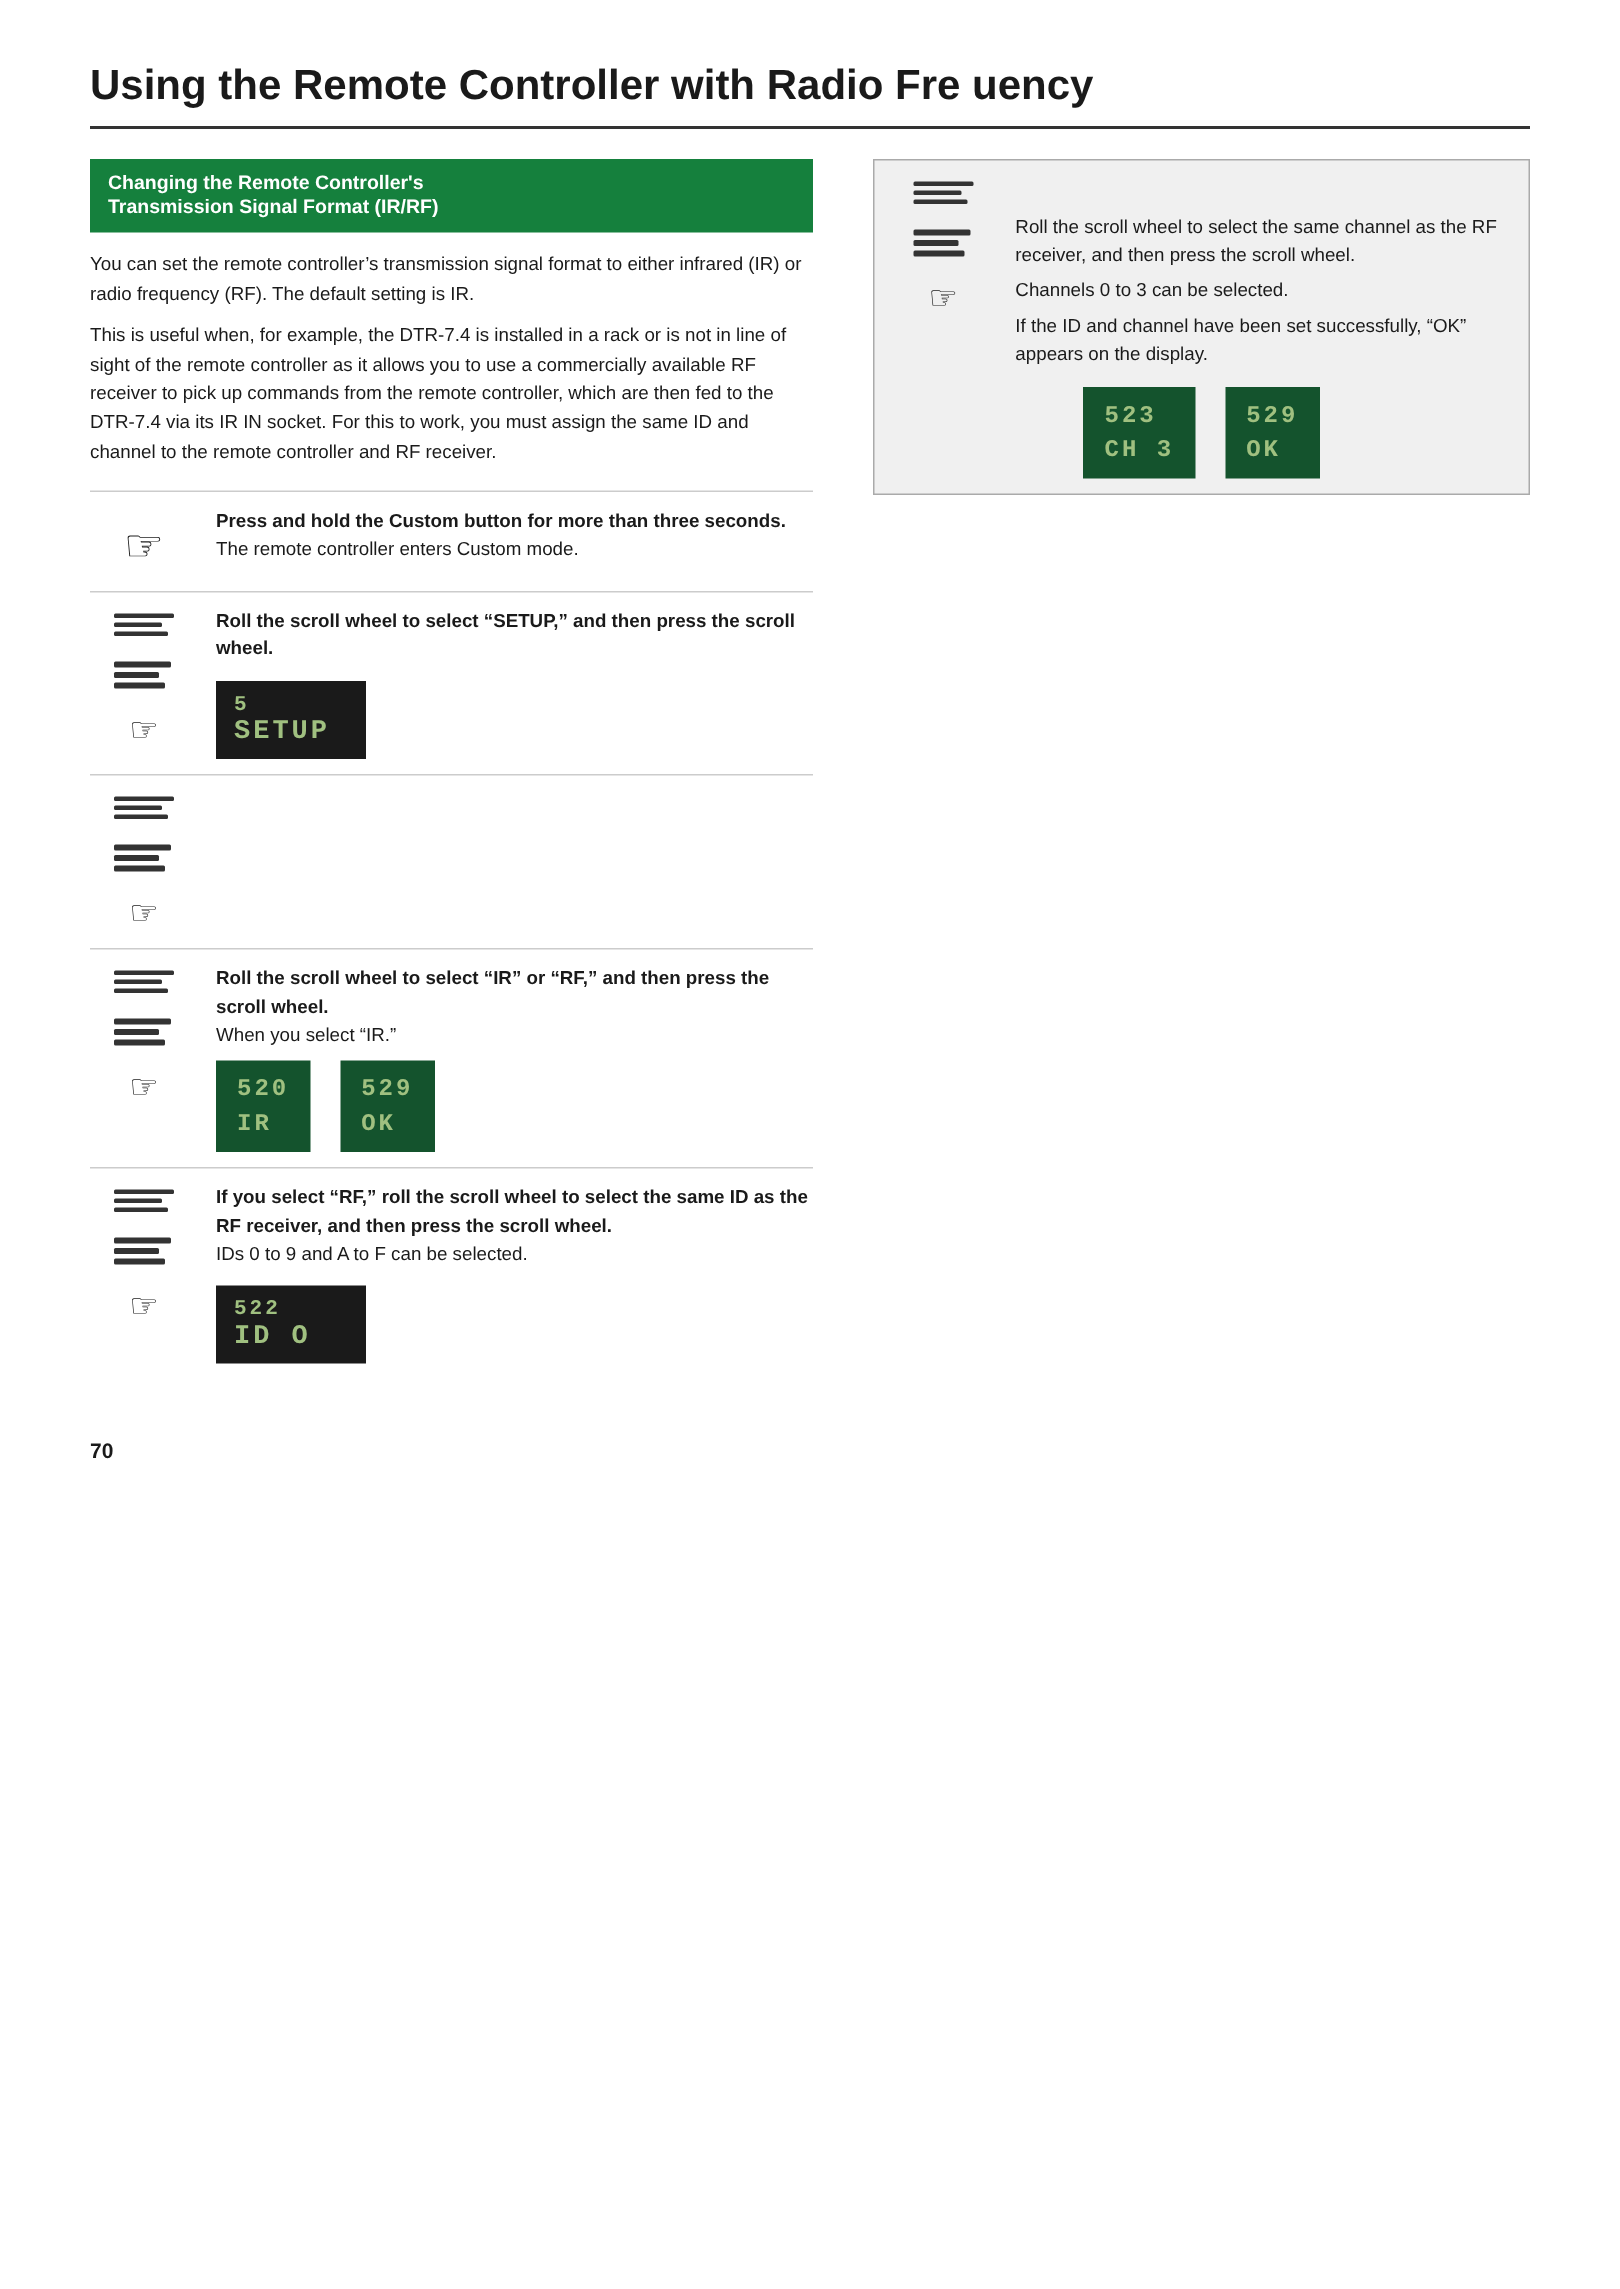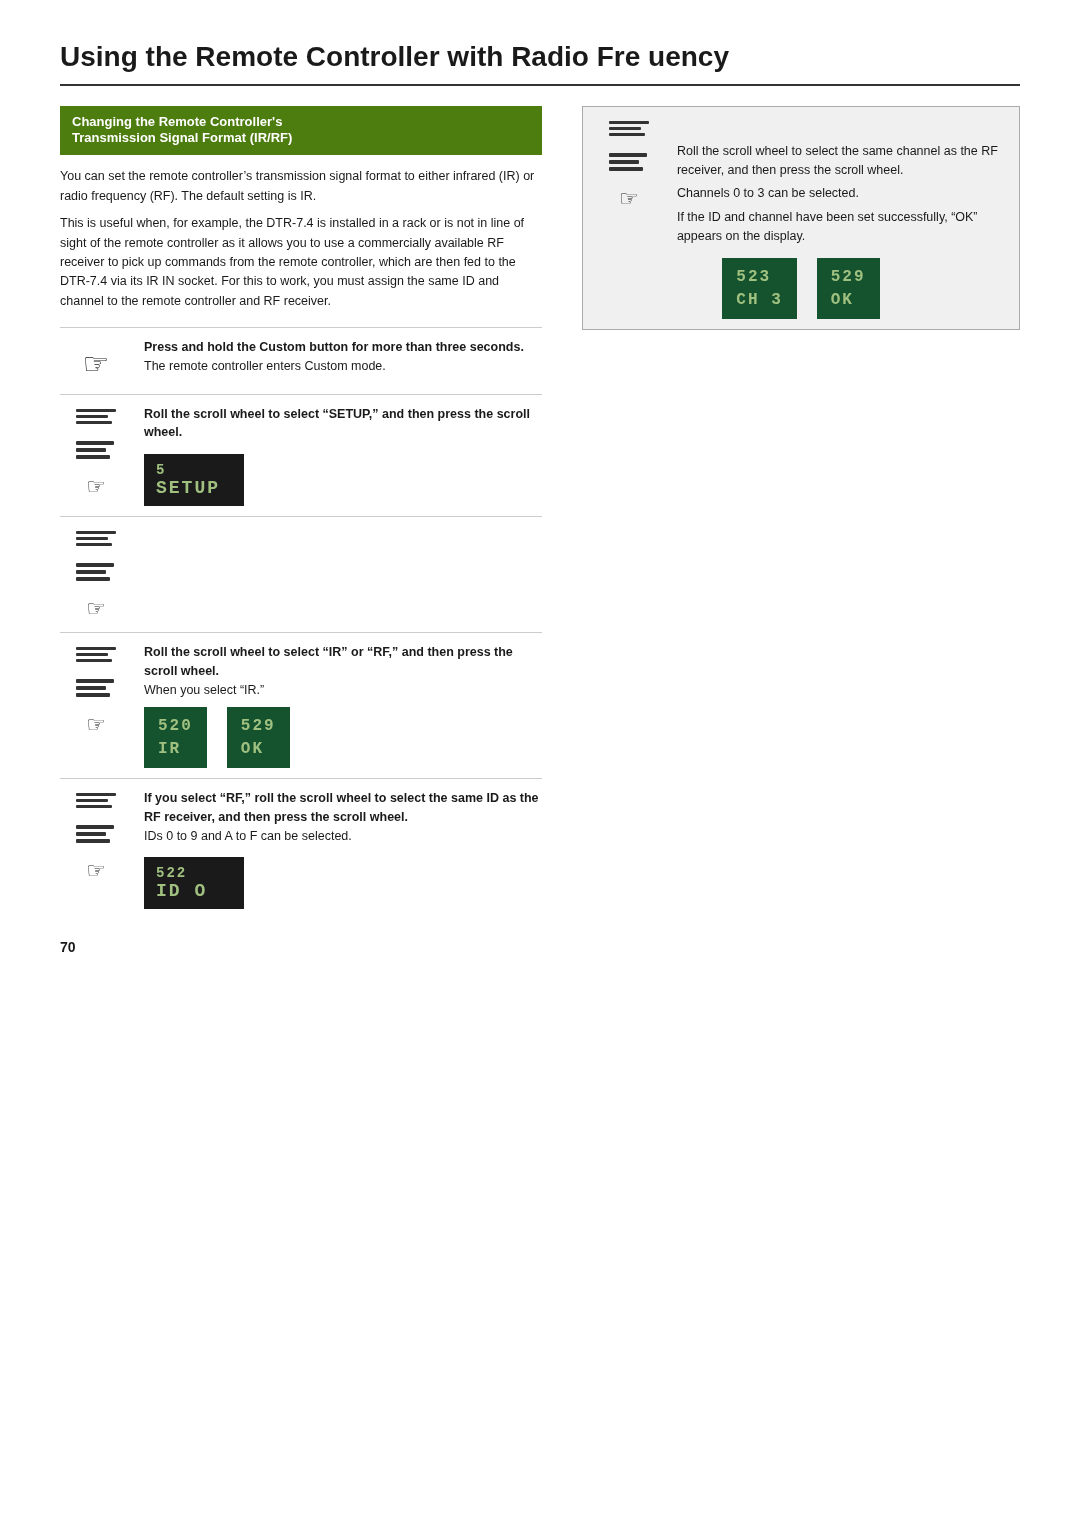--- a/index.html
+++ b/index.html
@@ -31,21 +31,21 @@
     .left-col {
       flex: 1.1;
     }
 
     .right-col {
       flex: 1;
     }
 
     
     .section-heading-box {
-      background: #4d7c0f;
+      background: #15803d;
       color: #fff;
       padding: 8px 12px;
       font-size: 13px;
       font-weight: bold;
       margin-bottom: 12px;
       line-height: 1.3;
     }
 
     .intro-text {
       font-size: 12.5px;
@@ -315,13 +315,13 @@
             <div>OK</div>
           </div>
         </div>
       </div>
 
     </div>
   </div>
 
 </div>
 
-<div style="margin-top: 20px; font-size:14px; font-weight:bold;">70</div>
+<div style="margin-top: 40px; font-size:14px; font-weight:bold;">70</div>
 
 </body></html>

